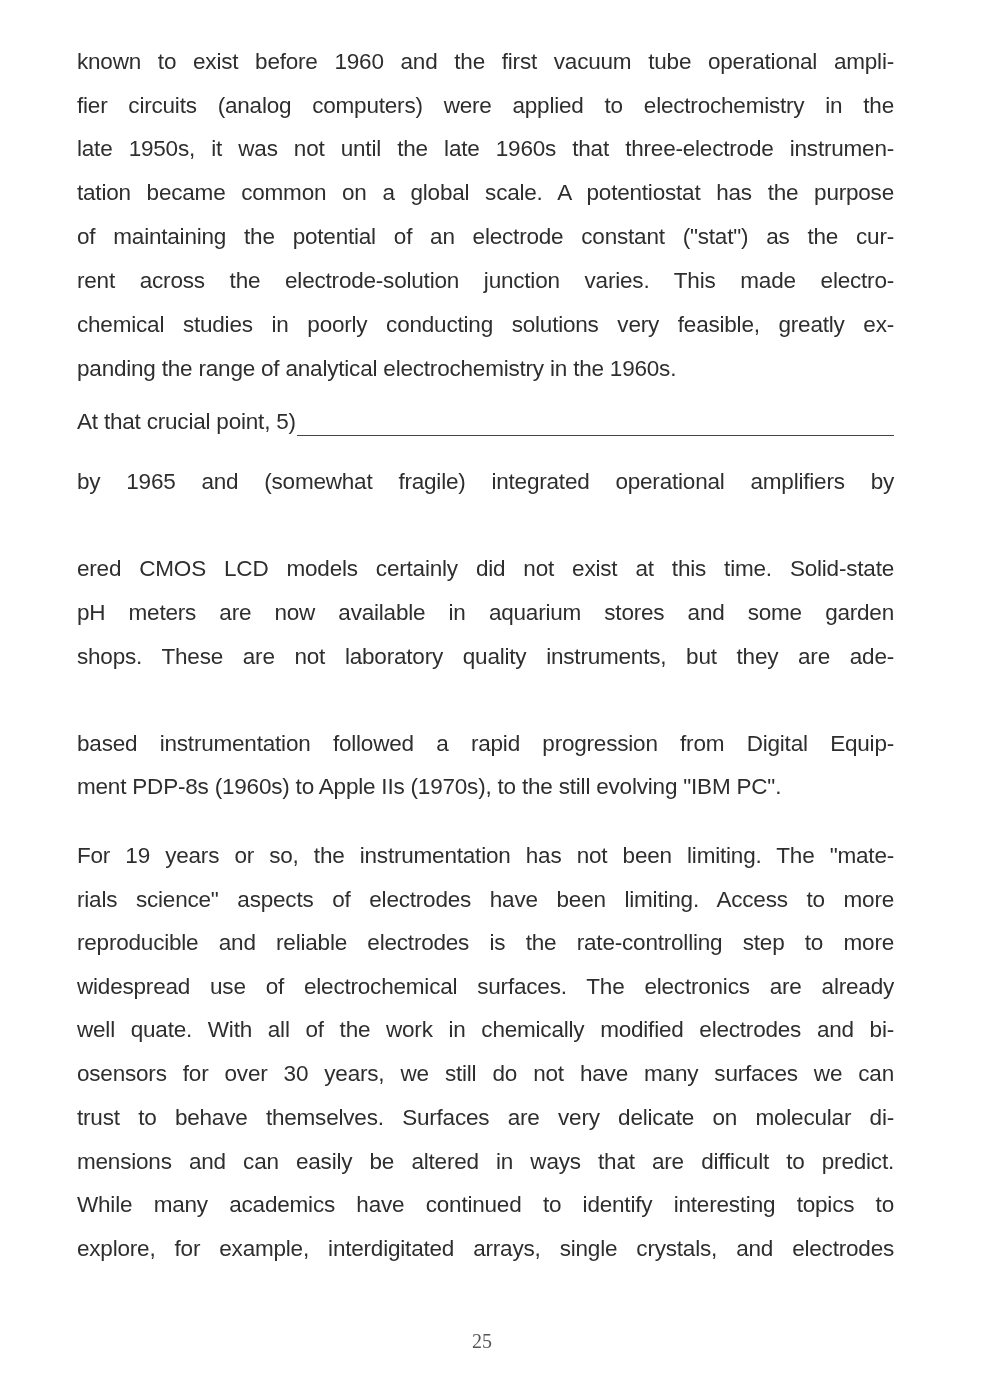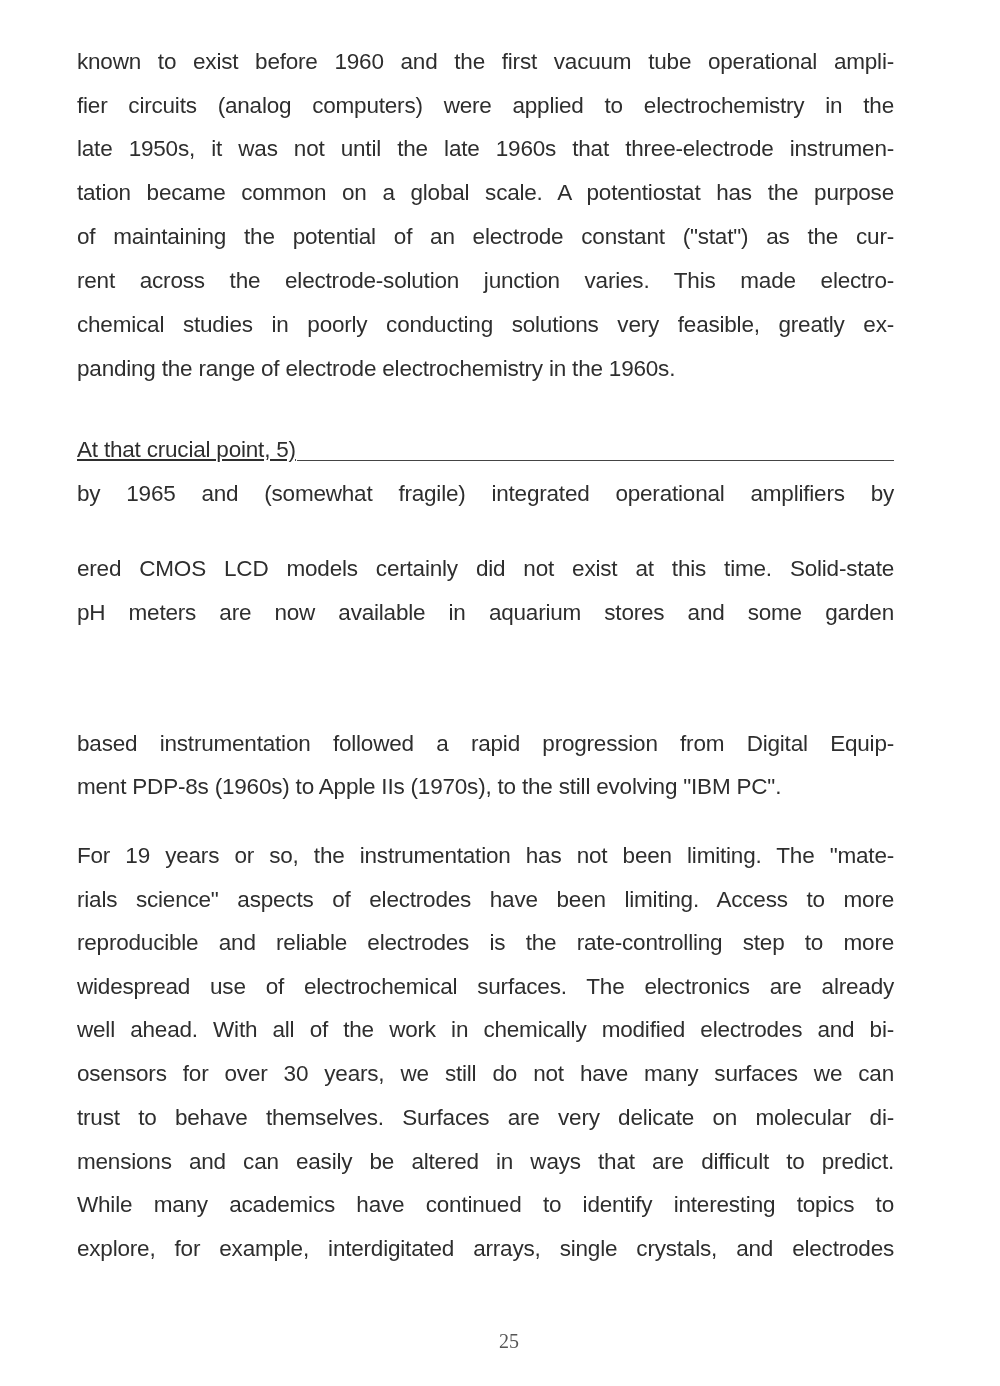--- a/index.html
+++ b/index.html
@@ -44,52 +44,52 @@
     }
     .page-number {
       position: absolute;
       left: 0;
       width: 964px;
       top: 1330px;
       text-align: center;
       font-family: "Liberation Serif", serif;
       font-size: 20px;
       color: #555;
-      margin-left: 27px;
     }
   </style>
 </head>
 <body>
 
 <div class="page">
 
   <div class="line" style="top:48px">known to exist before 1960 and the first vacuum tube operational ampli-</div>
   <div class="line" style="top:92px">fier circuits (analog computers) were applied to electrochemistry in the</div>
   <div class="line" style="top:135px">late 1950s, it was not until the late 1960s that three-electrode instrumen-</div>
   <div class="line" style="top:179px">tation became common on a global scale. A potentiostat has the purpose</div>
   <div class="line" style="top:223px">of maintaining the potential of an electrode constant ("stat") as the cur-</div>
   <div class="line" style="top:267px">rent across the electrode-solution junction varies. This made electro-</div>
   <div class="line" style="top:311px">chemical studies in poorly conducting solutions very feasible, greatly ex-</div>
-  <div class="line last" style="top:355px">panding the range of electrode electrochemistry in the 1960s.</div>
+  <div class="line last" style="top:355px">panding the range of analytical electrochemistry in the 1960s.</div>
 
-  <div class="line last" style="top:436px; display:flex; align-items:center;text-decoration:underline;">
+  <div class="line last" style="top:408px; display:flex; align-items:flex-end;">
     <span>At that crucial point, 5)</span>
     <span class="blank" style="flex:1; margin-left:1px;"></span>
   </div>
-  <div class="line" style="top:480px">by 1965 and (somewhat fragile) integrated operational amplifiers by</div>
+  <div class="line" style="top:468px">by 1965 and (somewhat fragile) integrated operational amplifiers by</div>
   <div class="line" style="top:555px">ered CMOS LCD models certainly did not exist at this time. Solid-state</div>
   <div class="line" style="top:599px">pH meters are now available in aquarium stores and some garden</div>
+  <div class="line" style="top:643px">shops. These are not laboratory quality instruments, but they are ade-</div>
   <div class="line" style="top:730px">based instrumentation followed a rapid progression from Digital Equip-</div>
   <div class="line last" style="top:773px">ment PDP-8s (1960s) to Apple IIs (1970s), to the still evolving "IBM PC".</div>
 
   <div class="line" style="top:842px">For 19 years or so, the instrumentation has not been limiting. The "mate-</div>
   <div class="line" style="top:886px">rials science" aspects of electrodes have been limiting. Access to more</div>
   <div class="line" style="top:929px">reproducible and reliable electrodes is the rate-controlling step to more</div>
   <div class="line" style="top:973px">widespread use of electrochemical surfaces. The electronics are already</div>
-  <div class="line" style="top:1016px">well ahead. With all of the work in chemically modified electrodes and bi-</div>
+  <div class="line" style="top:1016px">well quate. With all of the work in chemically modified electrodes and bi-</div>
   <div class="line" style="top:1060px">osensors for over 30 years, we still do not have many surfaces we can</div>
   <div class="line" style="top:1104px">trust to behave themselves. Surfaces are very delicate on molecular di-</div>
   <div class="line" style="top:1191px">While many academics have continued to identify interesting topics to</div>
   <div class="line" style="top:1148px">mensions and can easily be altered in ways that are difficult to predict.</div>
   <div class="line" style="top:1235px">explore, for example, interdigitated arrays, single crystals, and electrodes</div>
 
   <div class="page-number">25</div>
 </div>
 
 </body></html>

